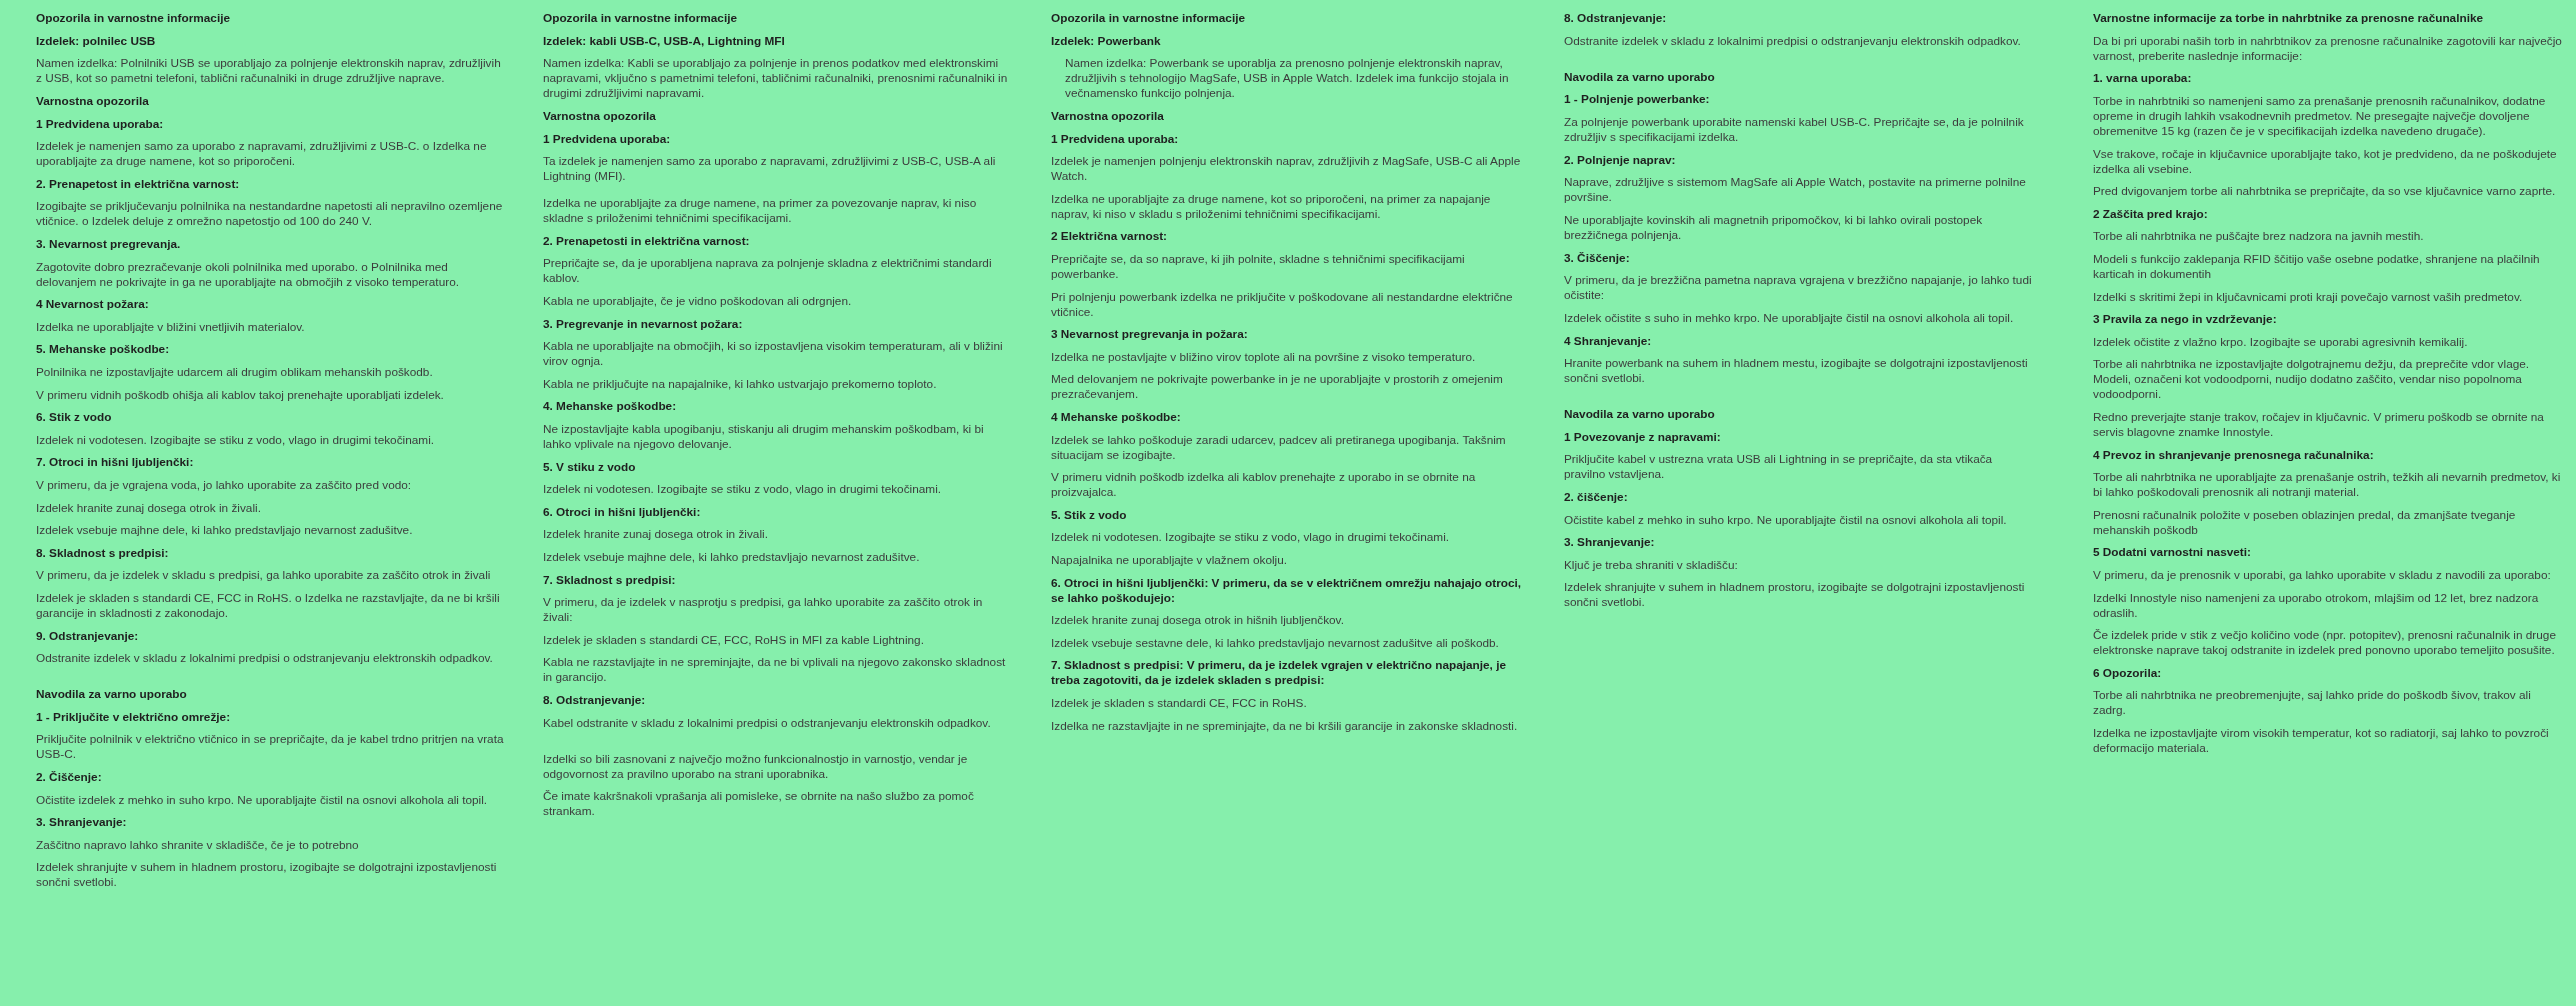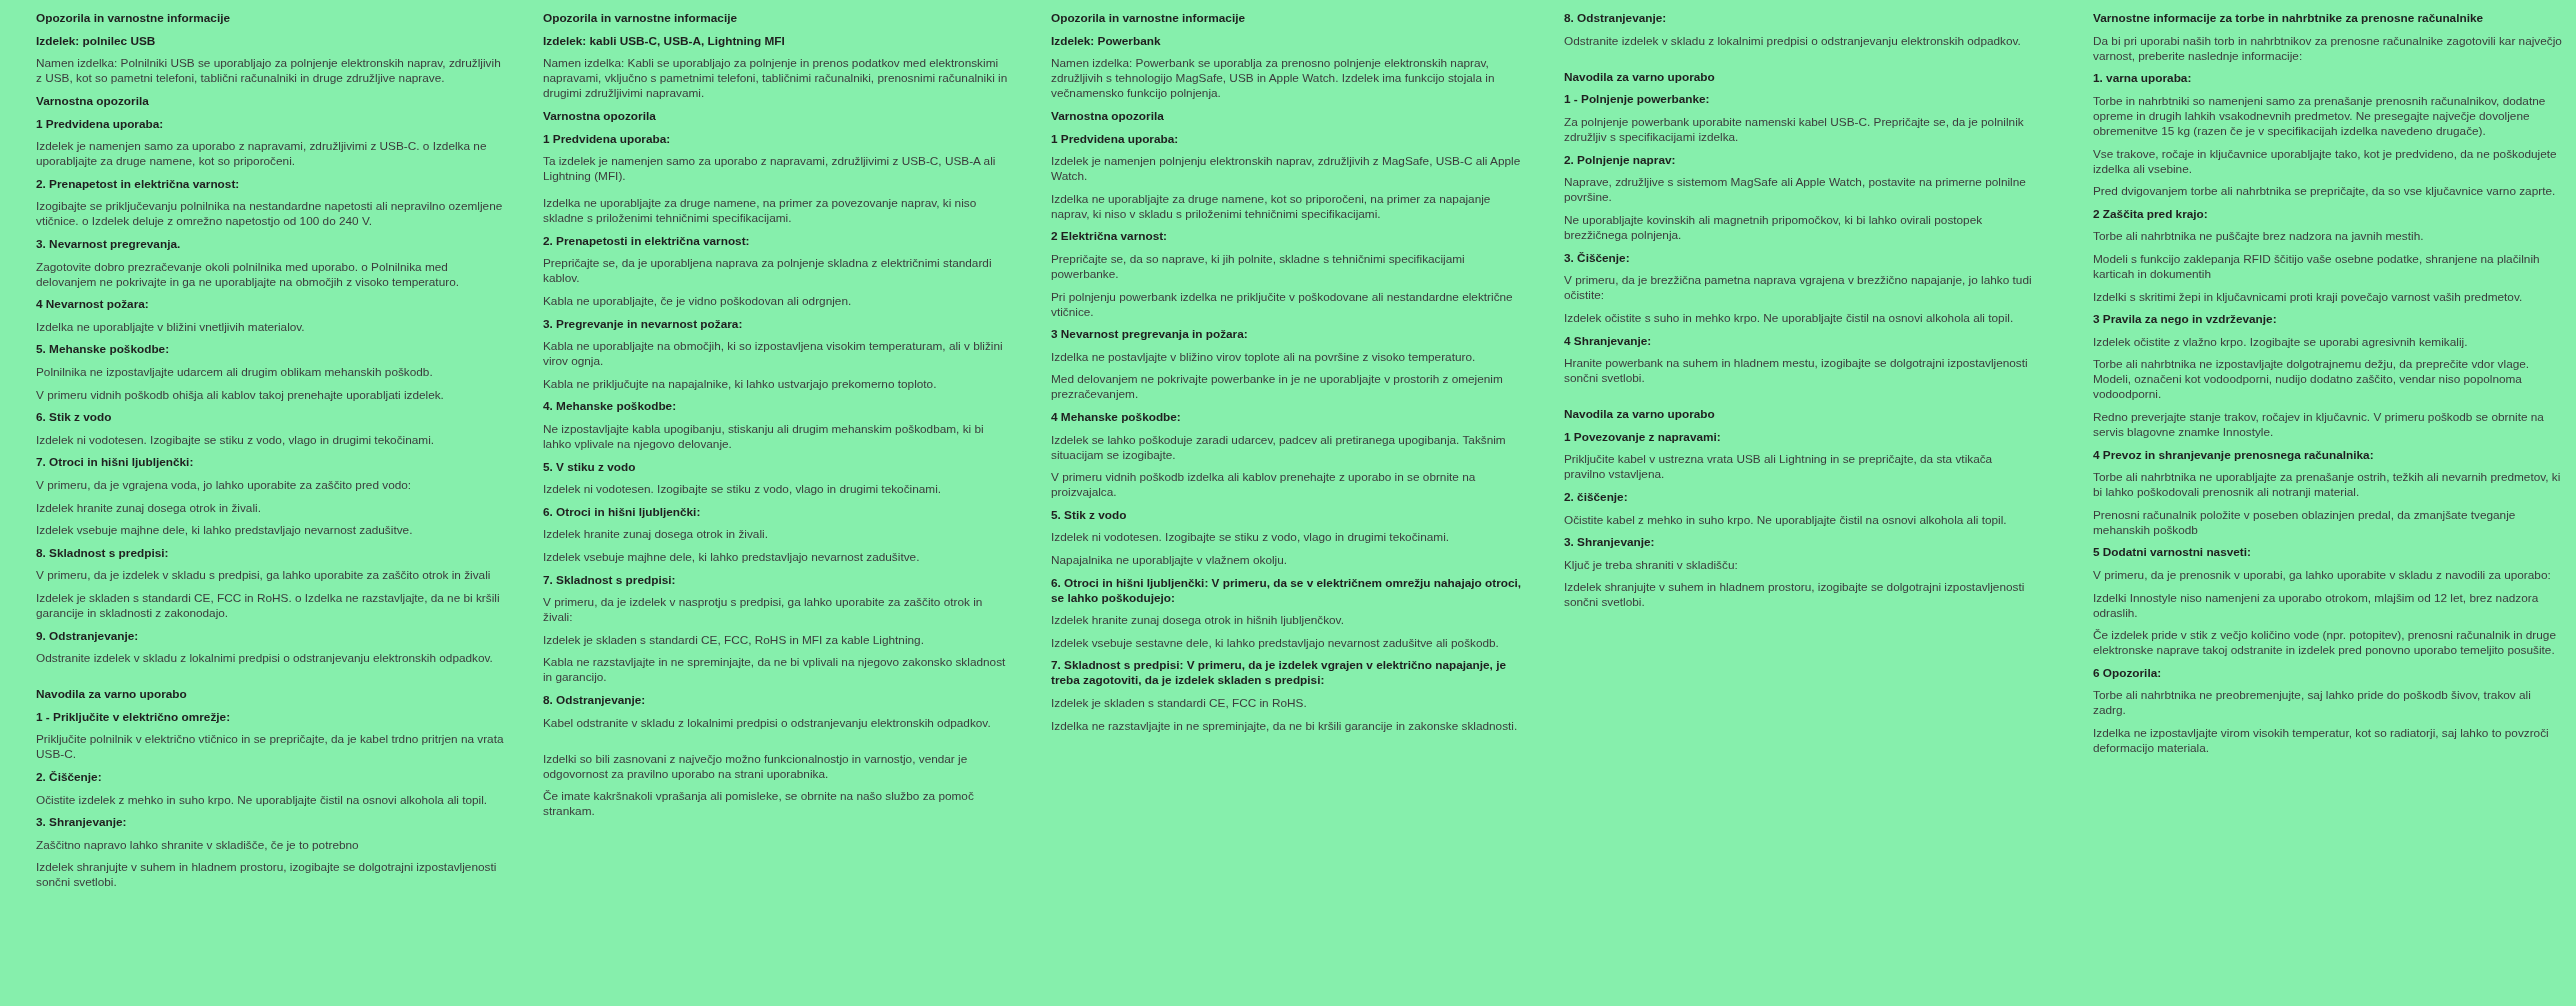--- a/index.html
+++ b/index.html
@@ -106,21 +106,21 @@
       <div class="p" style="color: rgb(60, 60, 60);">Izdelek je skladen s standardi CE, FCC, RoHS in MFI za kable Lightning.</div>
       <div class="p" style="color: rgb(60, 60, 60);">Kabla ne razstavljajte in ne spreminjajte, da ne bi vplivali na njegovo zakonsko skladnost in garancijo.</div>
       <div class="h" style="color: rgb(31, 31, 31);">8. Odstranjevanje:</div>
       <div class="p" style="color: rgb(60, 60, 60);">Kabel odstranite v skladu z lokalnimi predpisi o odstranjevanju elektronskih odpadkov.</div>
       <div class="p gap" style="color: rgb(60, 60, 60);">Izdelki so bili zasnovani z največjo možno funkcionalnostjo in varnostjo, vendar je odgovornost za pravilno uporabo na strani uporabnika.</div>
       <div class="p" style="color: rgb(60, 60, 60);">Če imate kakršnakoli vprašanja ali pomisleke, se obrnite na našo službo za pomoč strankam.</div>
     </div>
     <div class="col" style="left: 1051px;">
       <div class="h" style="color: rgb(31, 31, 31);">Opozorila in varnostne informacije</div>
       <div class="h" style="color: rgb(31, 31, 31);">Izdelek: Powerbank</div>
-      <div class="p" style="color: rgb(60, 60, 60);">Namen izdelka: Powerbank se uporablja za prenosno polnjenje elektronskih naprav, združljivih s tehnologijo MagSafe, USB in Apple Watch. Izdelek ima funkcijo stojala in večnamensko funkcijo polnjenja.</div>
+      <div class="p" style="color: rgb(60, 60, 60); margin-left: 14px;">Namen izdelka: Powerbank se uporablja za prenosno polnjenje elektronskih naprav, združljivih s tehnologijo MagSafe, USB in Apple Watch. Izdelek ima funkcijo stojala in večnamensko funkcijo polnjenja.</div>
       <div class="h" style="color: rgb(31, 31, 31);">Varnostna opozorila</div>
       <div class="h" style="color: rgb(31, 31, 31);">1 Predvidena uporaba:</div>
       <div class="p" style="color: rgb(60, 60, 60);">Izdelek je namenjen polnjenju elektronskih naprav, združljivih z MagSafe, USB-C ali Apple Watch.</div>
       <div class="p" style="color: rgb(60, 60, 60);">Izdelka ne uporabljajte za druge namene, kot so priporočeni, na primer za napajanje naprav, ki niso v skladu s priloženimi tehničnimi specifikacijami.</div>
       <div class="h" style="color: rgb(31, 31, 31);">2 Električna varnost:</div>
       <div class="p" style="color: rgb(60, 60, 60);">Prepričajte se, da so naprave, ki jih polnite, skladne s tehničnimi specifikacijami powerbanke.</div>
       <div class="p" style="color: rgb(60, 60, 60);">Pri polnjenju powerbank izdelka ne priključite v poškodovane ali nestandardne električne vtičnice.</div>
       <div class="h" style="color: rgb(31, 31, 31);">3 Nevarnost pregrevanja in požara:</div>
       <div class="p" style="color: rgb(60, 60, 60);">Izdelka ne postavljajte v bližino virov toplote ali na površine z visoko temperaturo.</div>
       <div class="p" style="color: rgb(60, 60, 60);">Med delovanjem ne pokrivajte powerbanke in je ne uporabljajte v prostorih z omejenim prezračevanjem.</div>

